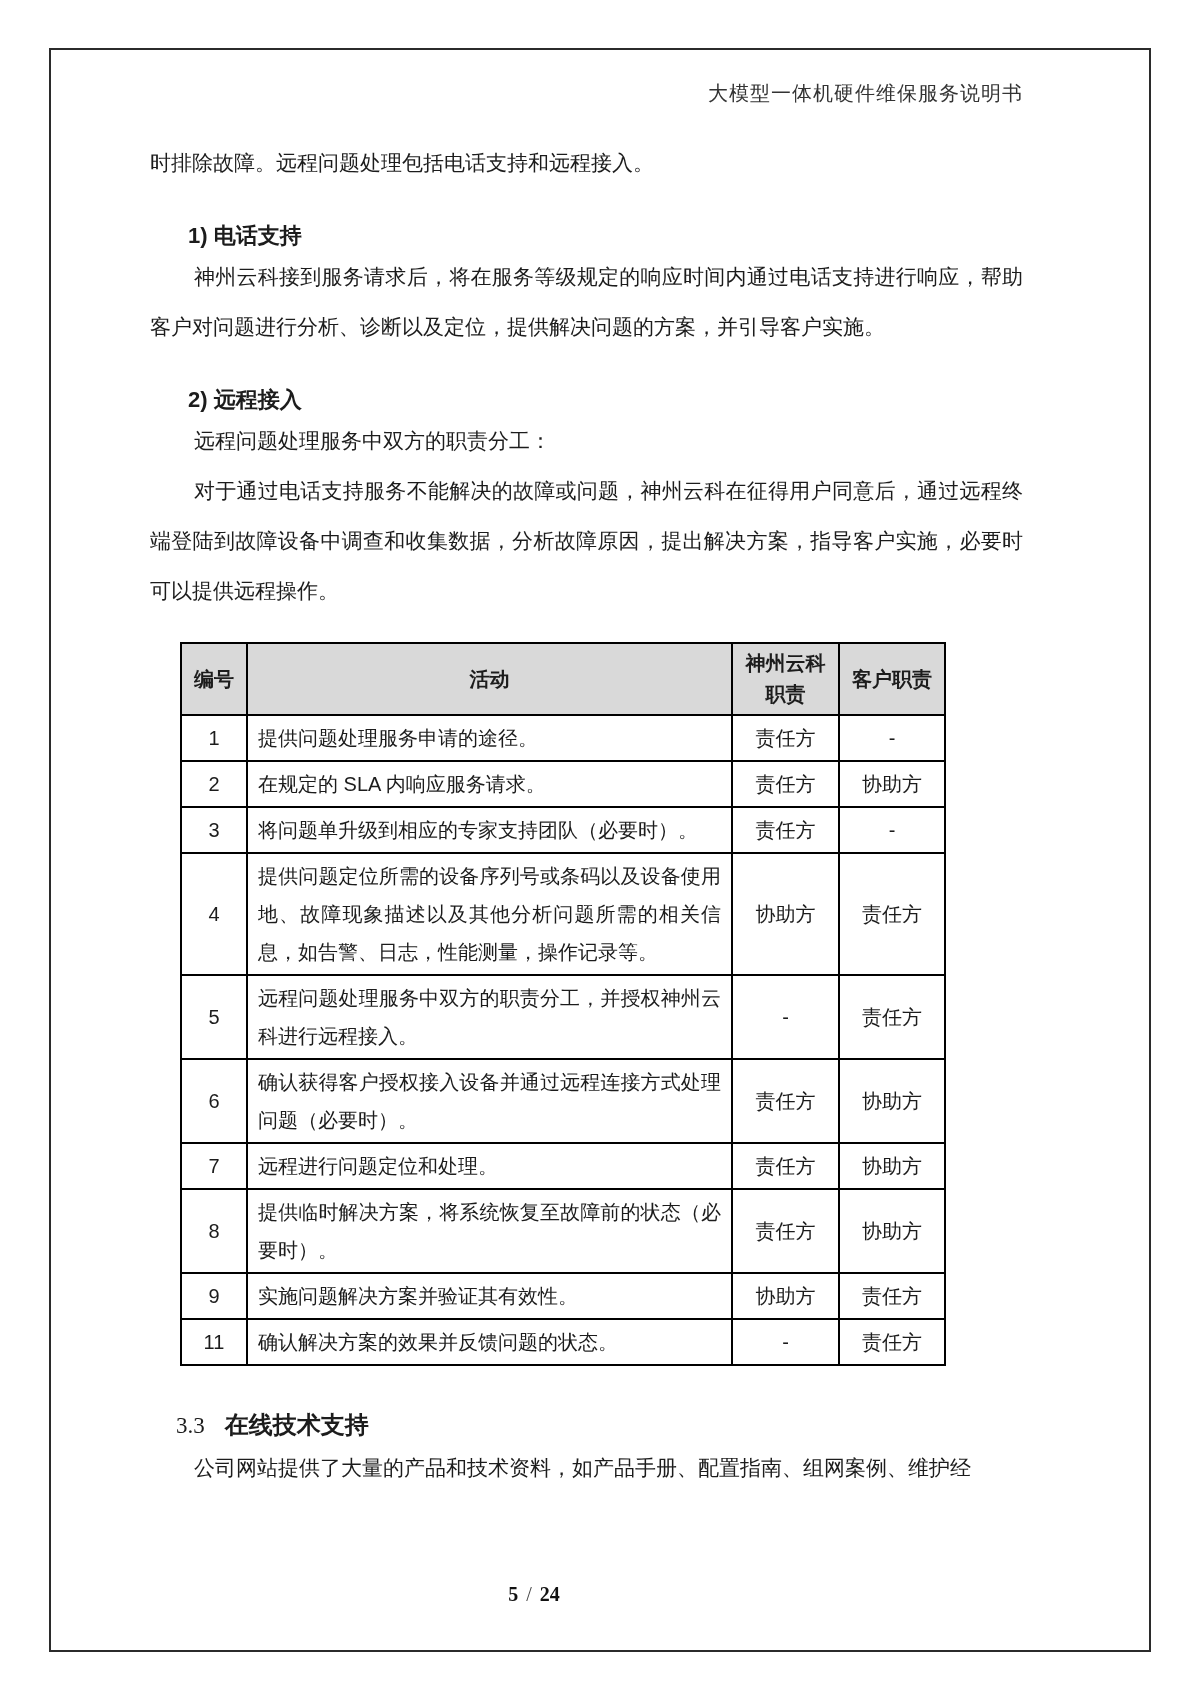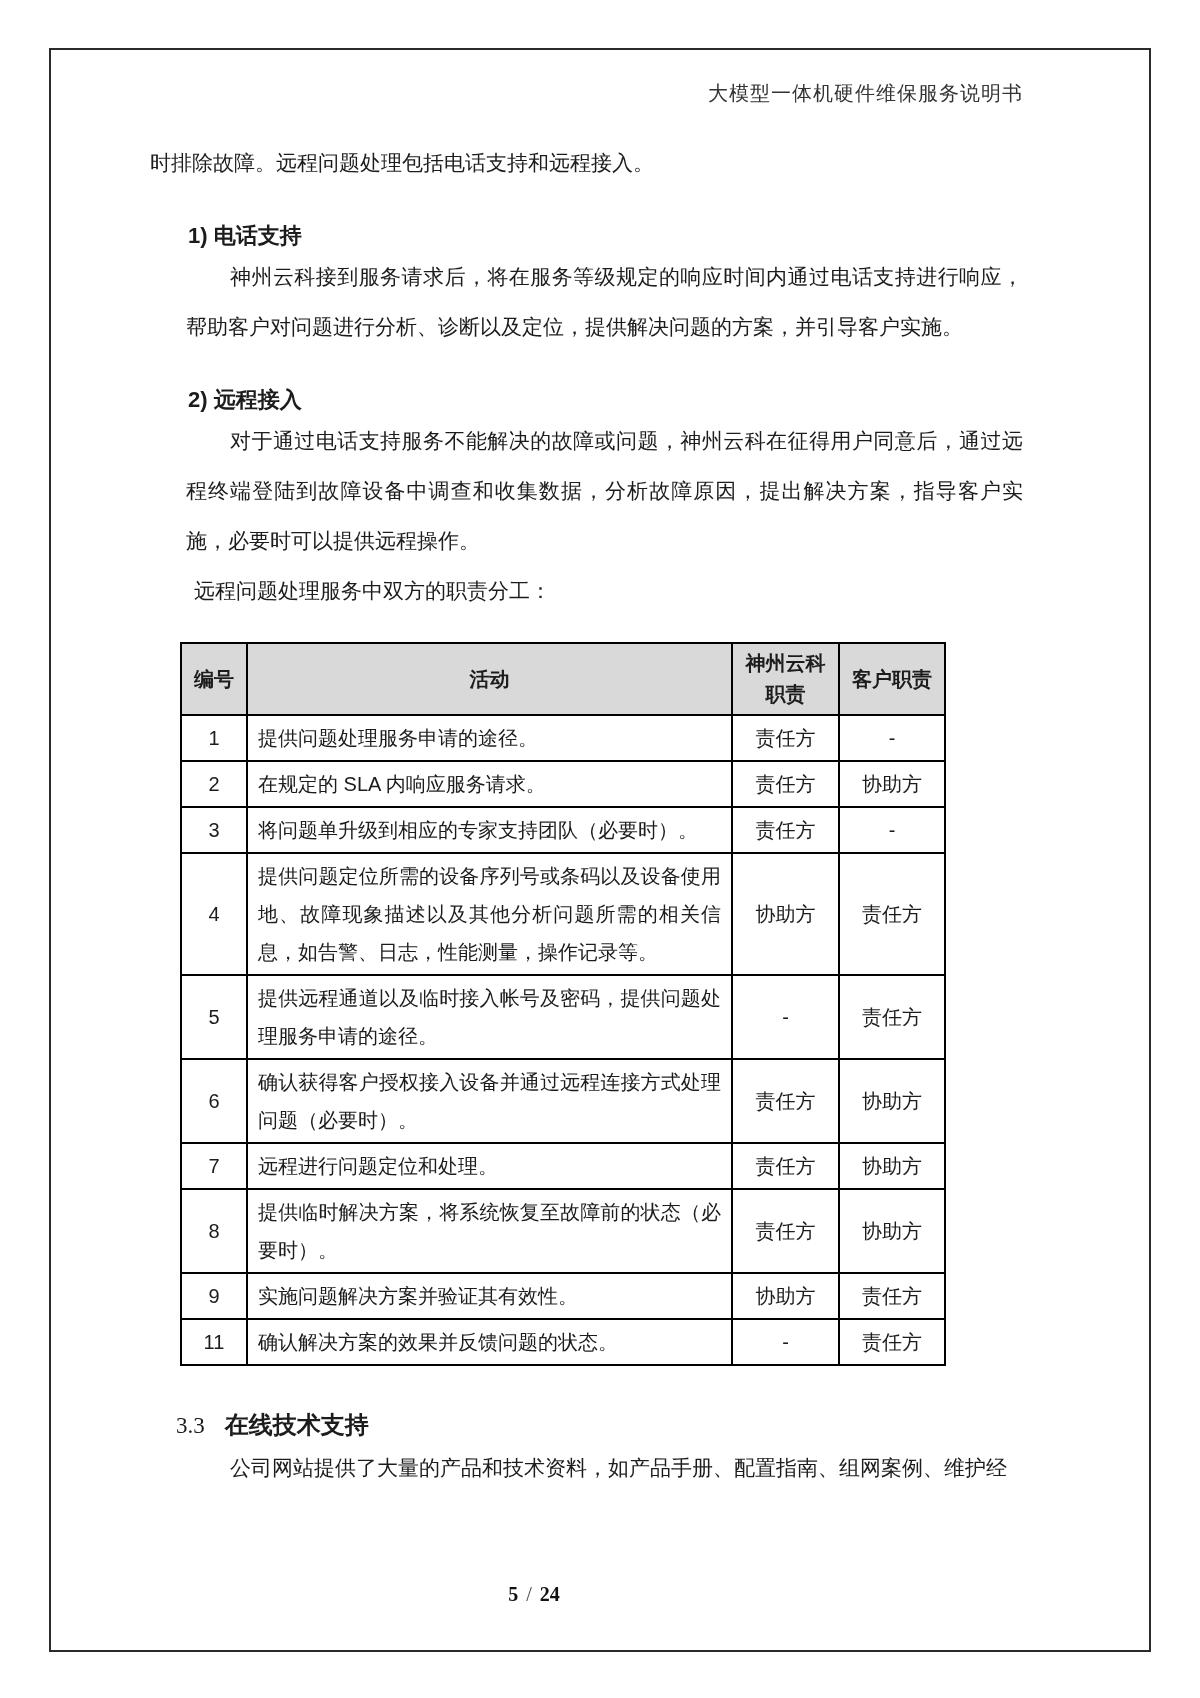--- a/index.html
+++ b/index.html
@@ -29,21 +29,21 @@
   .content {
     position:absolute;
     left:150px; top:138px; width:873px;
     font-size:21px;
   }
   p.body-par {
     margin:0;
     line-height:50px;
     text-align:justify;
   }
-  p.indent { text-indent:44px;margin-left:36px; }
+  p.indent { text-indent:44px; }
   .num-heading {
     font-weight:bold;
     font-size:22px;
     margin:32px 0 0 38px;
     line-height:32px;
   }
   .par-gap { margin-top:22px; }
   .table-intro {
     margin-top:24px;
     line-height:34px;
@@ -111,23 +111,23 @@
 <div class="content">
 
   <p class="body-par">时排除故障。远程问题处理包括电话支持和远程接入。</p>
 
   <div class="num-heading">1) 电话支持</div>
 
   <p class="body-par indent par-gap">神州云科接到服务请求后，将在服务等级规定的响应时间内通过电话支持进行响应，帮助客户对问题进行分析、诊断以及定位，提供解决问题的方案，并引导客户实施。</p>
 
   <div class="num-heading">2) 远程接入</div>
 
+  <p class="body-par table-intro">远程问题处理服务中双方的职责分工：</p>
+
   <p class="body-par indent par-gap">对于通过电话支持服务不能解决的故障或问题，神州云科在征得用户同意后，通过远程终端登陆到故障设备中调查和收集数据，分析故障原因，提出解决方案，指导客户实施，必要时可以提供远程操作。</p>
-
-  <p class="body-par table-intro">远程问题处理服务中双方的职责分工：</p>
 
   <table class="resp-table">
     <colgroup>
       <col class="col-no">
         <col class="col-act">
         <col class="col-ven">
         <col class="col-cus">
     </colgroup>
     <thead>
       <tr>
@@ -160,21 +160,21 @@
         <td class="cell-cus">-</td>
       </tr>
       <tr>
         <td class="cell-no">4</td>
         <td class="cell-act">提供问题定位所需的设备序列号或条码以及设备使用地、故障现象描述以及其他分析问题所需的相关信息，如告警、日志，性能测量，操作记录等。</td>
         <td class="cell-ven">协助方</td>
         <td class="cell-cus">责任方</td>
       </tr>
       <tr>
         <td class="cell-no">5</td>
-        <td class="cell-act">提供远程通道以及临时接入帐号及密码，提供问题处理服务申请的途径。</td>
+        <td class="cell-act">远程问题处理服务中双方的职责分工，并授权神州云科进行远程接入。</td>
         <td class="cell-ven">-</td>
         <td class="cell-cus">责任方</td>
       </tr>
       <tr>
         <td class="cell-no">6</td>
         <td class="cell-act">确认获得客户授权接入设备并通过远程连接方式处理问题（必要时）。</td>
         <td class="cell-ven">责任方</td>
         <td class="cell-cus">协助方</td>
       </tr>
       <tr>

